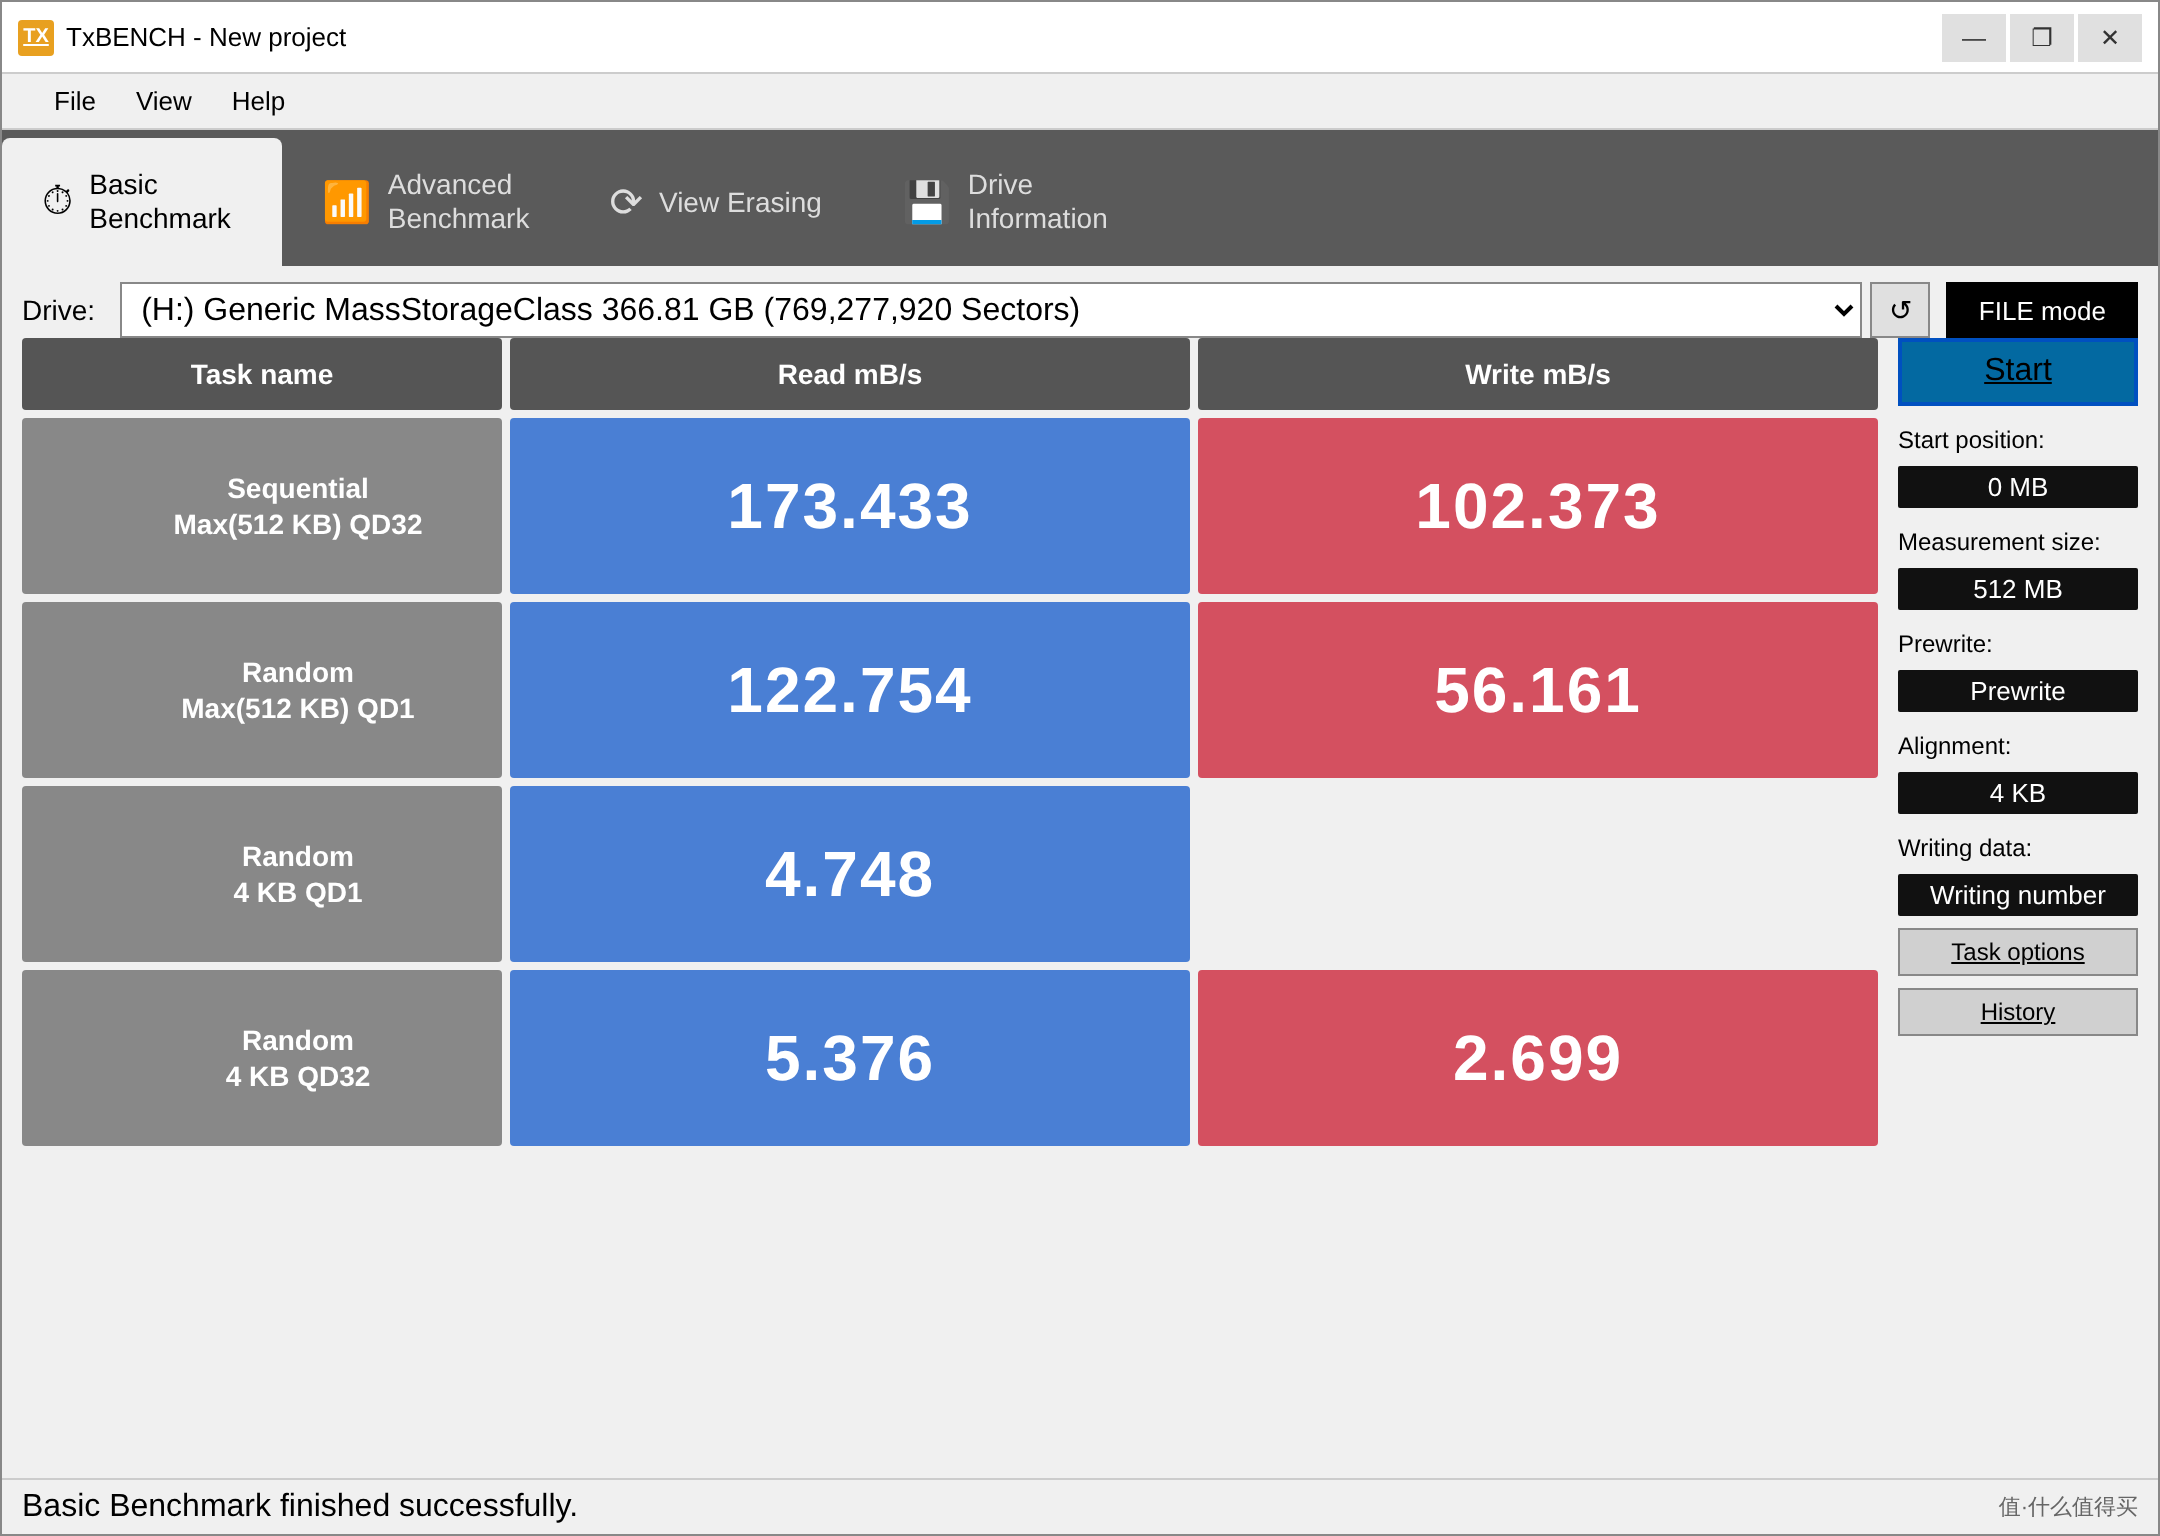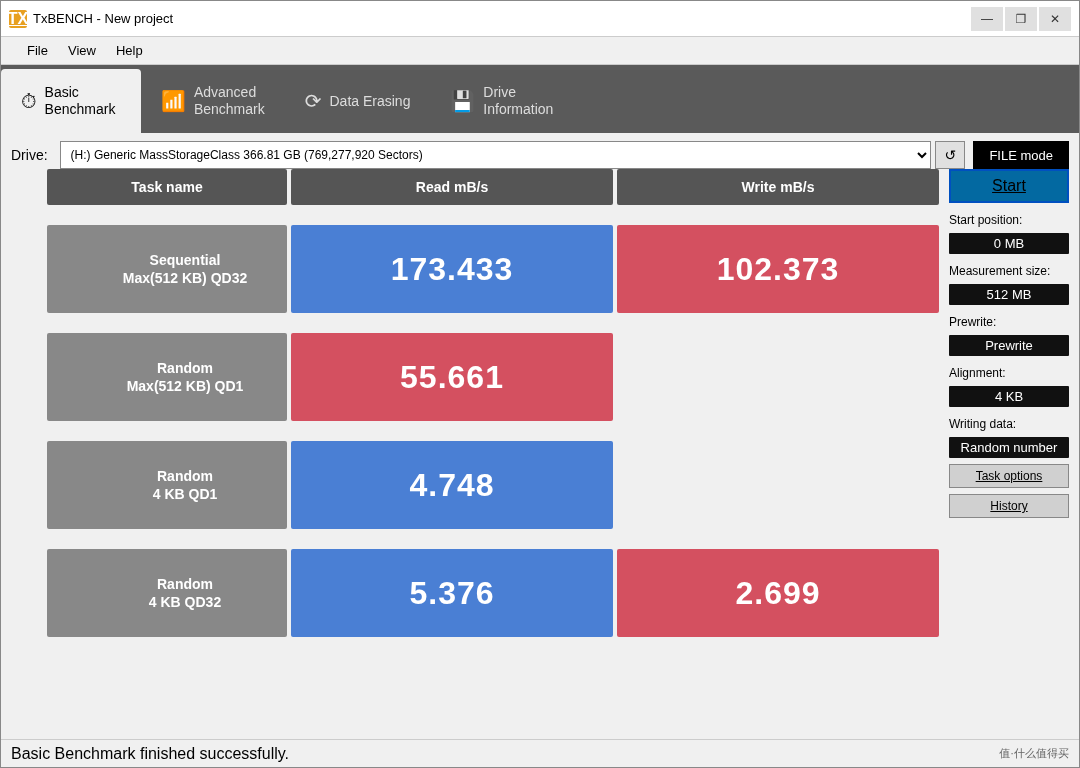--- a/index.html
+++ b/index.html
@@ -33,21 +33,21 @@
 
     .title-bar-icon {
       width: 18px;
       height: 18px;
       background: #e8a020;
       border-radius: 2px;
       margin-right: 6px;
       display: flex;
       align-items: center;
       justify-content: center;
-      font-size: 16px;
+      font-size: 10px;
       color: white;
       font-weight: bold;
       text-decoration: underline;
     }
 
     .title-bar-text {
       flex: 1;
       font-size: 13px;
       color: #000;
     }
@@ -158,21 +158,21 @@
       display: flex;
       align-items: center;
       gap: 4px;
     }
 
     .drive-select {
       flex: 1;
       height: 28px;
       background: white;
       border: 1px solid #888;
-      font-size: 12px;
+      font-size: 16px;
       padding: 0 6px;
       cursor: pointer;
     }
 
     .refresh-btn {
       width: 30px;
       height: 28px;
       background: #e0e0e0;
       border: 1px solid #888;
       cursor: pointer;
@@ -196,22 +196,21 @@
     .bench-area {
       display: flex;
       gap: 10px;
       flex: 1;
     }
 
     .bench-table {
       flex: 1;
       display: flex;
       flex-direction: column;
-      gap: 20px;
-      margin-left: 36px;
+      gap: 4px;
     }
 
     .bench-header {
       display: grid;
       grid-template-columns: 240px 1fr 1fr;
       gap: 4px;
       height: 36px;
     }
 
     .bench-header-cell {
@@ -365,21 +364,21 @@
     <button class="tab active">
       <span class="tab-icon">⏱</span>
       <span class="tab-label">Basic<br>Benchmark</span>
     </button>
     <button class="tab">
       <span class="tab-icon">📶</span>
       <span class="tab-label">Advanced<br>Benchmark</span>
     </button>
     <button class="tab">
       <span class="tab-icon">⟳</span>
-      <span class="tab-label">Data Erasing</span>
+      <span class="tab-label">View Erasing</span>
     </button>
     <button class="tab">
       <span class="tab-icon">💾</span>
       <span class="tab-label">Drive<br>Information</span>
     </button>
   </div>
 
   <div class="main-content">
 
     <div class="drive-row">
@@ -404,21 +403,22 @@
         </div>
 
         <div class="bench-row">
           <div class="bench-task-name">Sequential<br>Max(512 KB) QD32</div>
           <div class="bench-read">173.433</div>
           <div class="bench-write">102.373</div>
         </div>
 
         <div class="bench-row">
           <div class="bench-task-name">Random<br>Max(512 KB) QD1</div>
-          <div class="bench-write">55.661</div>
+          <div class="bench-read">122.754</div>
+          <div class="bench-write">56.161</div>
         </div>
 
         <div class="bench-row">
           <div class="bench-task-name">Random<br>4 KB QD1</div>
           <div class="bench-read">4.748</div>
         </div>
 
         <div class="bench-row">
           <div class="bench-task-name">Random<br>4 KB QD32</div>
           <div class="bench-read">5.376</div>
@@ -436,21 +436,21 @@
         <span class="panel-label">Measurement size:</span>
         <div class="panel-value">512 MB</div>
 
         <span class="panel-label">Prewrite:</span>
         <div class="panel-value">Prewrite</div>
 
         <span class="panel-label">Alignment:</span>
         <div class="panel-value">4 KB</div>
 
         <span class="panel-label">Writing data:</span>
-        <div class="panel-value">Random number</div>
+        <div class="panel-value">Writing number</div>
 
         <button class="panel-btn">Task options</button>
         <button class="panel-btn">History</button>
       </div>
 
     </div>
   </div>
 
   <div class="status-bar">
     <span class="status-text">Basic Benchmark finished successfully.</span>

